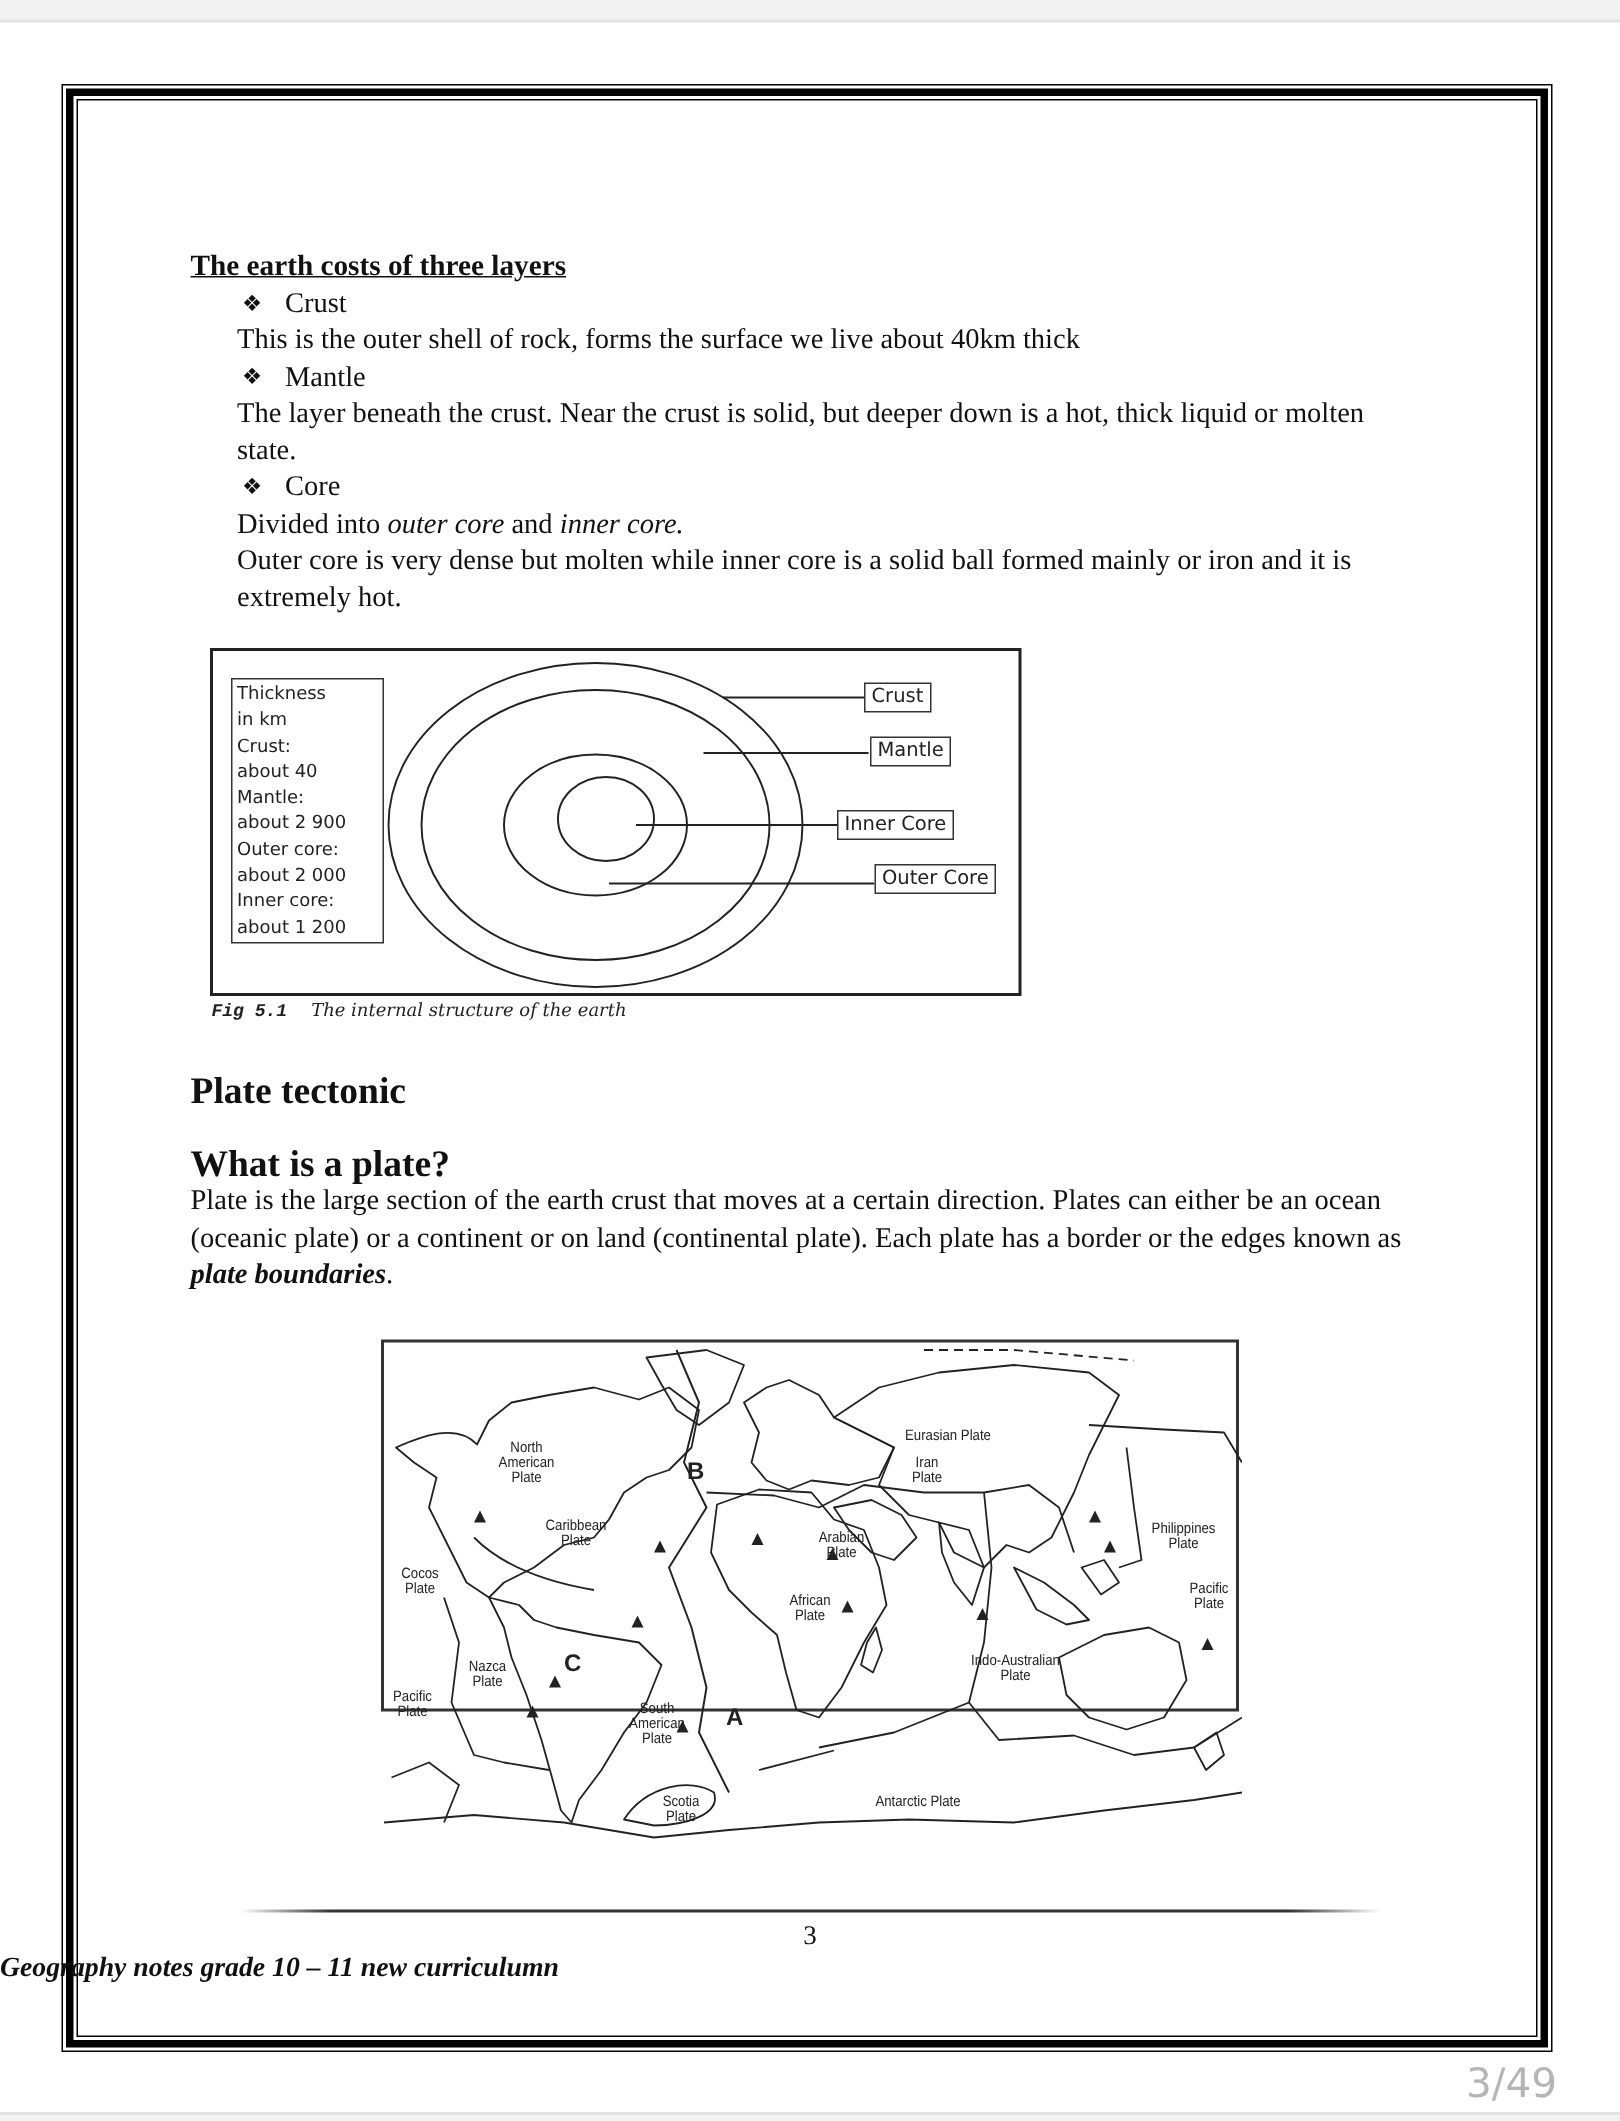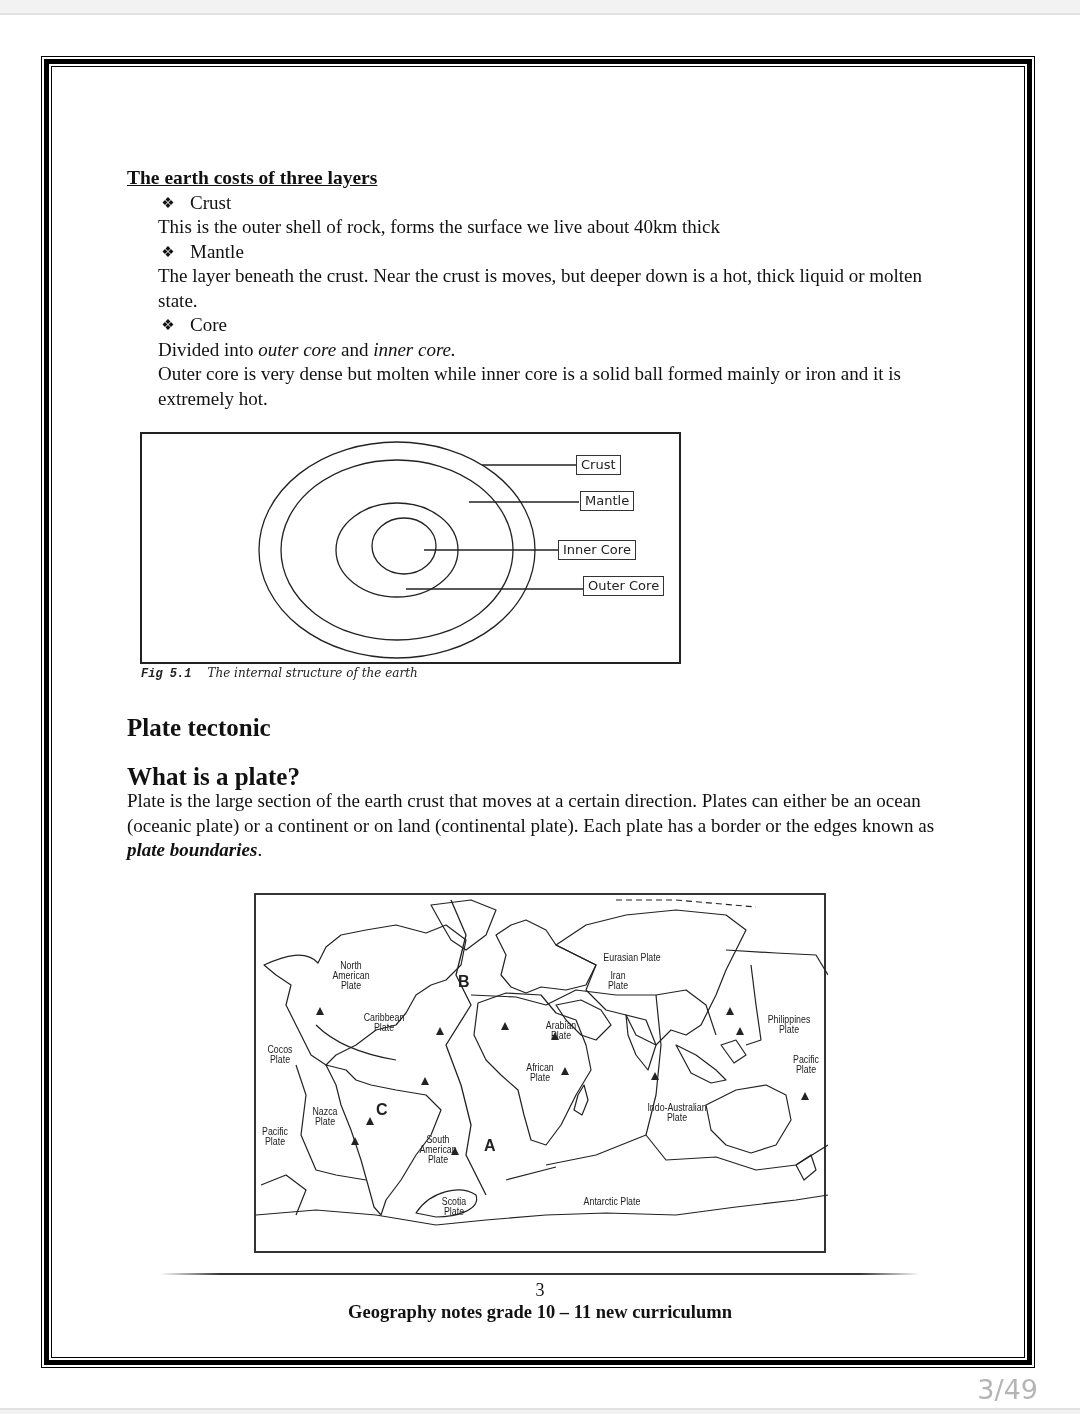--- a/index.html
+++ b/index.html
@@ -26,28 +26,28 @@
 
   
   .fig1 { position: absolute; left: 140px; top: 432px; width: 541px; height: 232px; border: 2px solid #222; box-sizing: border-box; }
   .legend-box { position: absolute; left: 12px; top: 18px; width: 94px; border: 1.5px solid #333; padding: 1px 3px; font-family: "DejaVu Sans", sans-serif; font-size: 12px; line-height: 17.3px; color: #222; }
   .fig1 svg { position: absolute; left: 0; top: 0; }
   .label-box { position: absolute; border: 1.5px solid #333; background: #fff; font-family: "DejaVu Sans", sans-serif; font-size: 13px; padding: 0 4px; line-height: 18px; color: #222; }
   .fig1-caption { position: absolute; left: 141px; top: 666px; font-family: "DejaVu Serif", serif; font-style: italic; font-size: 12px; color: #222; }
   .fig1-caption b { font-style: italic; margin-right: 16px; font-family: Liberation Mono, monospace; }
 
   
-  .map { position: absolute; left: 254px; top: 893px; width: 572px; height: 360px; border: 2px solid #333; box-sizing: border-box; background: #fff; }
+  .map { position: absolute; left: 254px; top: 893px; width: 572px; height: 248px; border: 2px solid #333; box-sizing: border-box; background: #fff; }
   .map svg { position: absolute; left: 0; top: 0; }
   .map-label { position: absolute; font-family: "Liberation Sans", sans-serif; font-size: 10px; line-height: 10px; text-align: center; color: #222; transform: scaleX(0.88); transform-origin: center; }
   .map-letter { position: absolute; font-family: "Liberation Sans", sans-serif; font-size: 16px; font-weight: bold; color: #222; }
 
   .footer-line { position: absolute; left: 160px; top: 1273px; width: 760px; height: 2px; background: linear-gradient(to right, #fff, #333 8%, #333 92%, #fff); }
   .footer-page { position: absolute; left: 0; width: 1080px; top: 1280px; text-align: center; font-size: 18px; }
-  .footer-title { position: absolute; left: 0; width: 1080px; top: 1302px; text-align: center; font-size: 18.5px; font-weight: bold; }
+  .footer-title { position: absolute; left: 0; width: 1080px; top: 1302px; text-align: left; font-size: 18.5px; font-style: italic; font-weight: bold; }
 </style>
 </head>
 <body>
 
 <div class="top-bar"></div>
 
 <div class="frame-outer"></div>
 <div class="frame-thick"></div>
 <div class="frame-inner"></div>
 
@@ -58,21 +58,21 @@
   <div class="bullet">
     <span class="b-icon">❖</span>
     <span>Crust</span>
   </div>
   <div class="indent">This is the outer shell of rock, forms the surface we live about 40km thick</div>
 
   <div class="bullet">
     <span class="b-icon">❖</span>
     <span>Mantle</span>
   </div>
-  <div class="indent" style="padding-right:10px">The layer beneath the crust. Near the crust is moves, but deeper down is a hot, thick liquid or molten state.</div>
+  <div class="indent" style="padding-right:10px">The layer beneath the crust. Near the crust is solid, but deeper down is a hot, thick liquid or molten state.</div>
 
   <div class="bullet">
     <span class="b-icon">❖</span>
     <span>Core</span>
   </div>
   <div class="indent">
     <span>Divided into </span><i>outer core</i><span> and </span><i>inner core.</i>
   </div>
   <div class="indent">Outer core is very dense but molten while inner core is a solid ball formed mainly or iron and it is extremely hot.</div>
 </div>
@@ -83,20 +83,32 @@
       <ellipse cx="255" cy="116" rx="138" ry="108"></ellipse>
       <ellipse cx="255" cy="116" rx="116" ry="90"></ellipse>
       <ellipse cx="255" cy="116" rx="61" ry="47"></ellipse>
       <ellipse cx="262" cy="112" rx="32" ry="28"></ellipse>
       <line x1="340" y1="31" x2="434" y2="31"></line>
       <line x1="327" y1="68" x2="437" y2="68"></line>
       <line x1="282" y1="116" x2="438" y2="116"></line>
       <line x1="264" y1="155" x2="441" y2="155"></line>
     </g>
   </svg>
+  <div class="legend-box">
+    <div>Thickness</div>
+    <div>in km</div>
+    <div>Crust:</div>
+    <div>about 40</div>
+    <div>Mantle:</div>
+    <div>about 2 900</div>
+    <div>Outer core:</div>
+    <div>about 2 000</div>
+    <div>Inner core:</div>
+    <div>about 1 200</div>
+  </div>
   <div class="label-box" style="left:434px; top:21px;">Crust</div>
   <div class="label-box" style="left:438px; top:57px;">Mantle</div>
   <div class="label-box" style="left:416px; top:106px;">Inner Core</div>
   <div class="label-box" style="left:441px; top:142px;">Outer Core</div>
 </div>
 <div class="fig1-caption">
   <b>Fig 5.1</b><span>The internal structure of the earth</span>
 </div>
 
 <div style="position:absolute; left:127px; top:716px; width:830px; font-size:19px; line-height:24.5px;">

